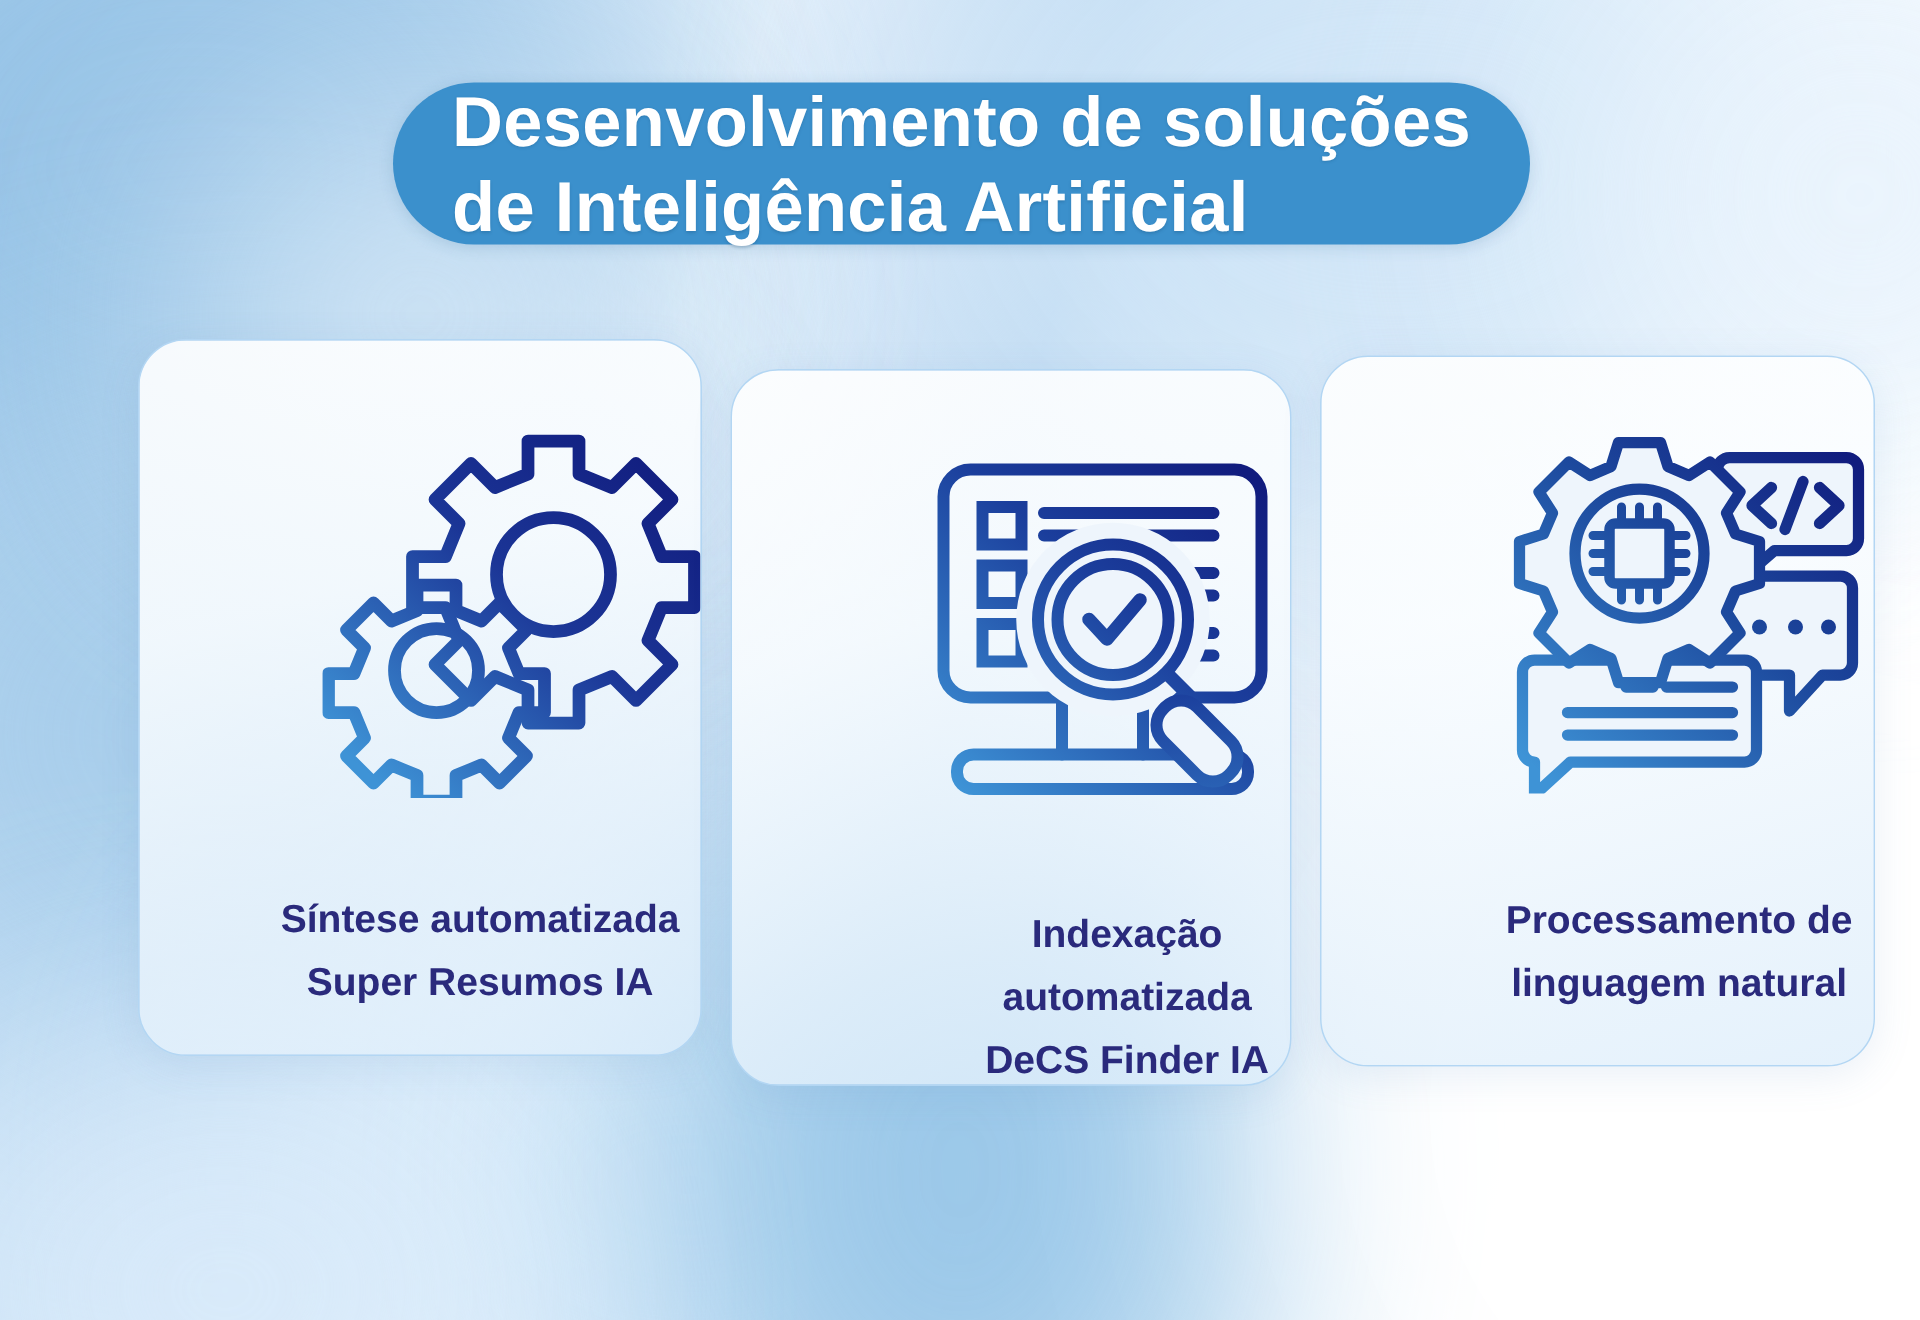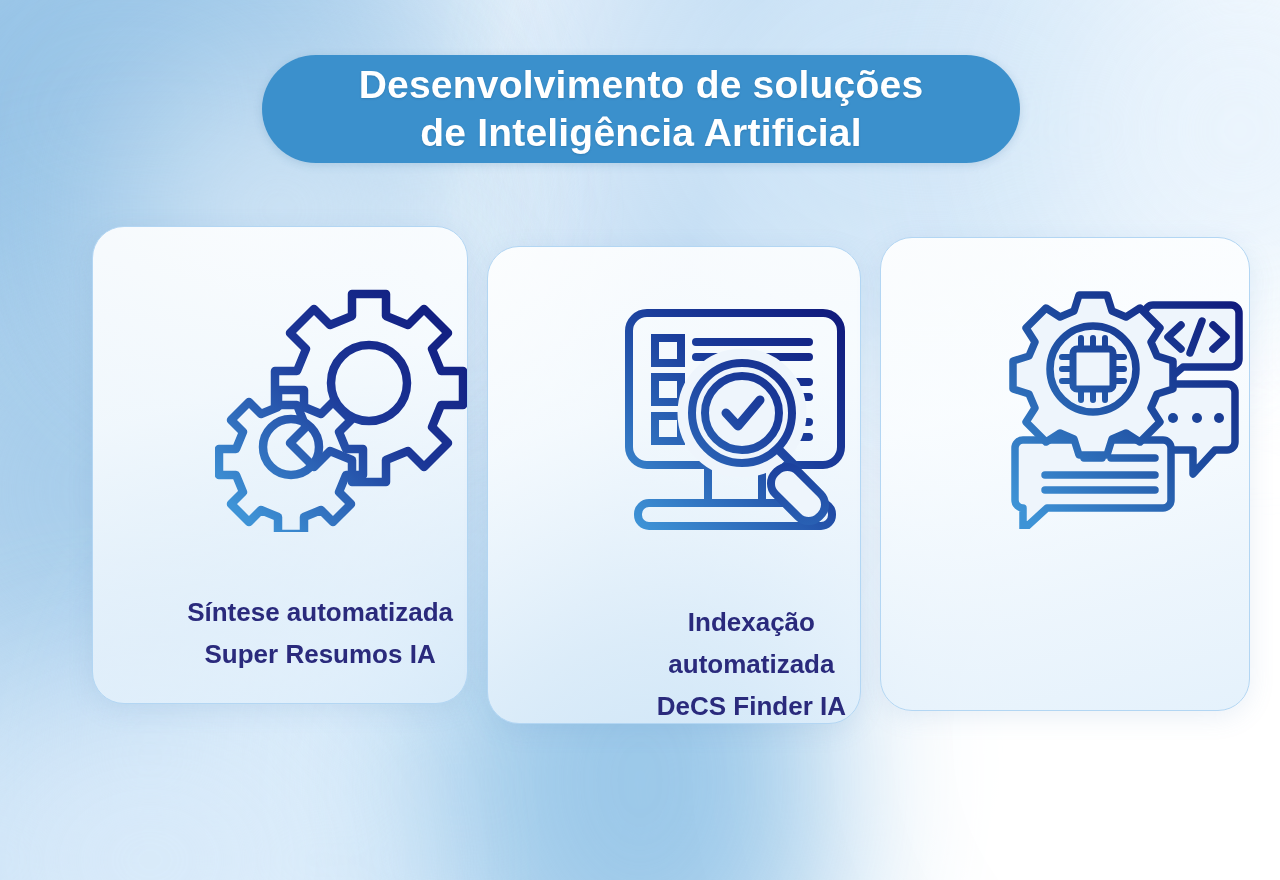--- a/index.html
+++ b/index.html
@@ -60,24 +60,24 @@
     height: 108px;
     border-radius: 54px;
     background: #3b90cc;
     display: flex;
     align-items: center;
     justify-content: center;
     box-shadow: 0 2px 10px rgba(40,100,150,.18);
   }
   .title-text {
     color: #ffffff;
-    font-size: 39px;
+    font-size: 47px;
     font-weight: bold;
     line-height: 1.22;
-    text-align: center;
+    text-align: left;
     letter-spacing: .2px;
     text-shadow: 0 1px 2px rgba(20,70,110,.25);
     white-space: pre-line;
   }
 
   
   .card {
     position: absolute;
     border-radius: 32px;
     border: 1.6px solid #b3d6f3;
@@ -226,15 +226,17 @@
 
         <path d="M74 10 h28 l5 16 14 6 14 -9 20 20 -9 14 6 14 16 5 v28 l-16 5 -6 14 9 14 -20 20 -14 -9 -14 6 -5 16 h-28 l-5 -16 -14 -6 -14 9 -20 -20 9 -14 -6 -14 -16 -5 v-28 l16 -5 6 -14 -9 -14 20 -20 14 9 14 -6 z" stroke="url(#g3)" stroke-width="7.5" stroke-linejoin="round" fill="#eef5fc"></path>
         <circle cx="88" cy="84" r="43" stroke="url(#g3)" stroke-width="7.5" fill="none"></circle>
         <rect x="68" y="64" width="40" height="40" rx="4" stroke="url(#g3)" stroke-width="7" fill="none"></rect>
         <path d="M76 64 v-11 M88 64 v-11 M100 64 v-11
                  M76 104 v11 M88 104 v11 M100 104 v11
                  M68 72 h-11 M68 84 h-11 M68 96 h-11
                  M108 72 h11 M108 84 h11 M108 96 h11" stroke="url(#g3)" stroke-width="6" stroke-linecap="round"></path>
       </svg>
     </div>
+    <div class="card-label">Processamento de
+linguagem natural</div>
   </div>
 
 </div>
 
 </body></html>

